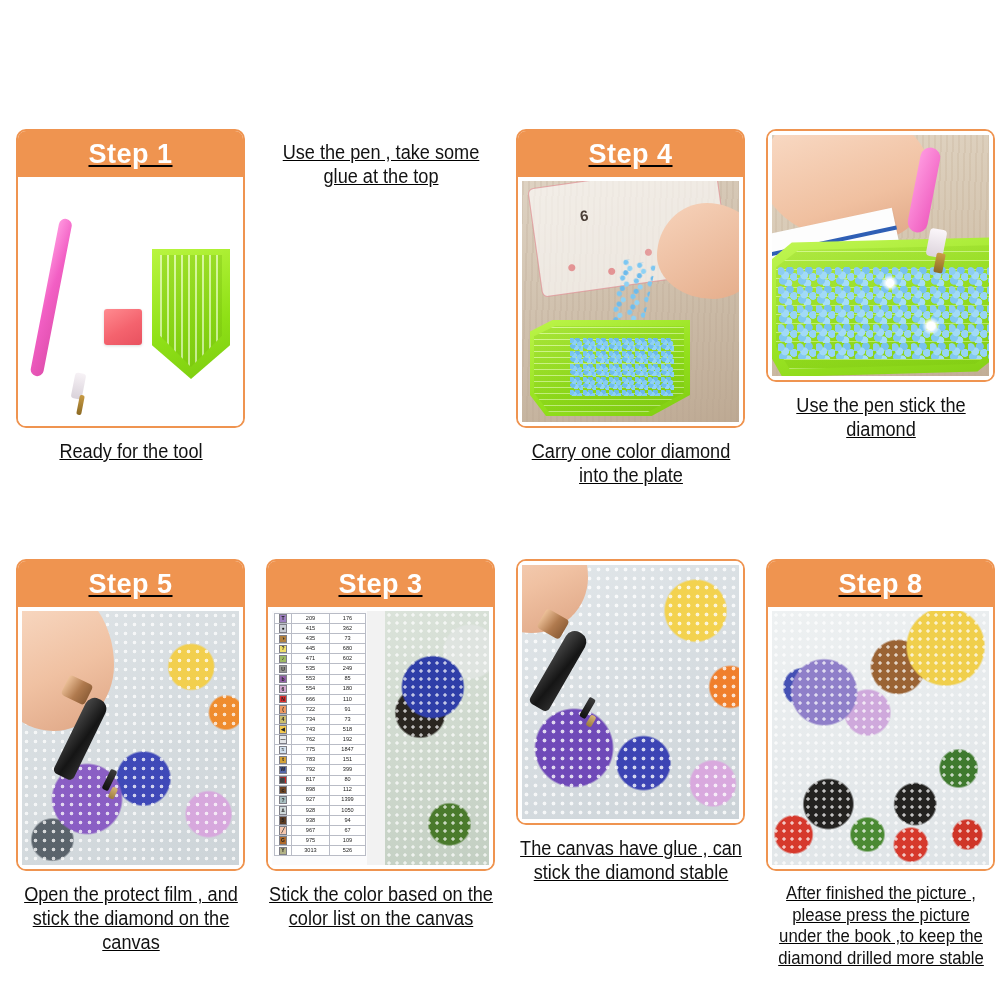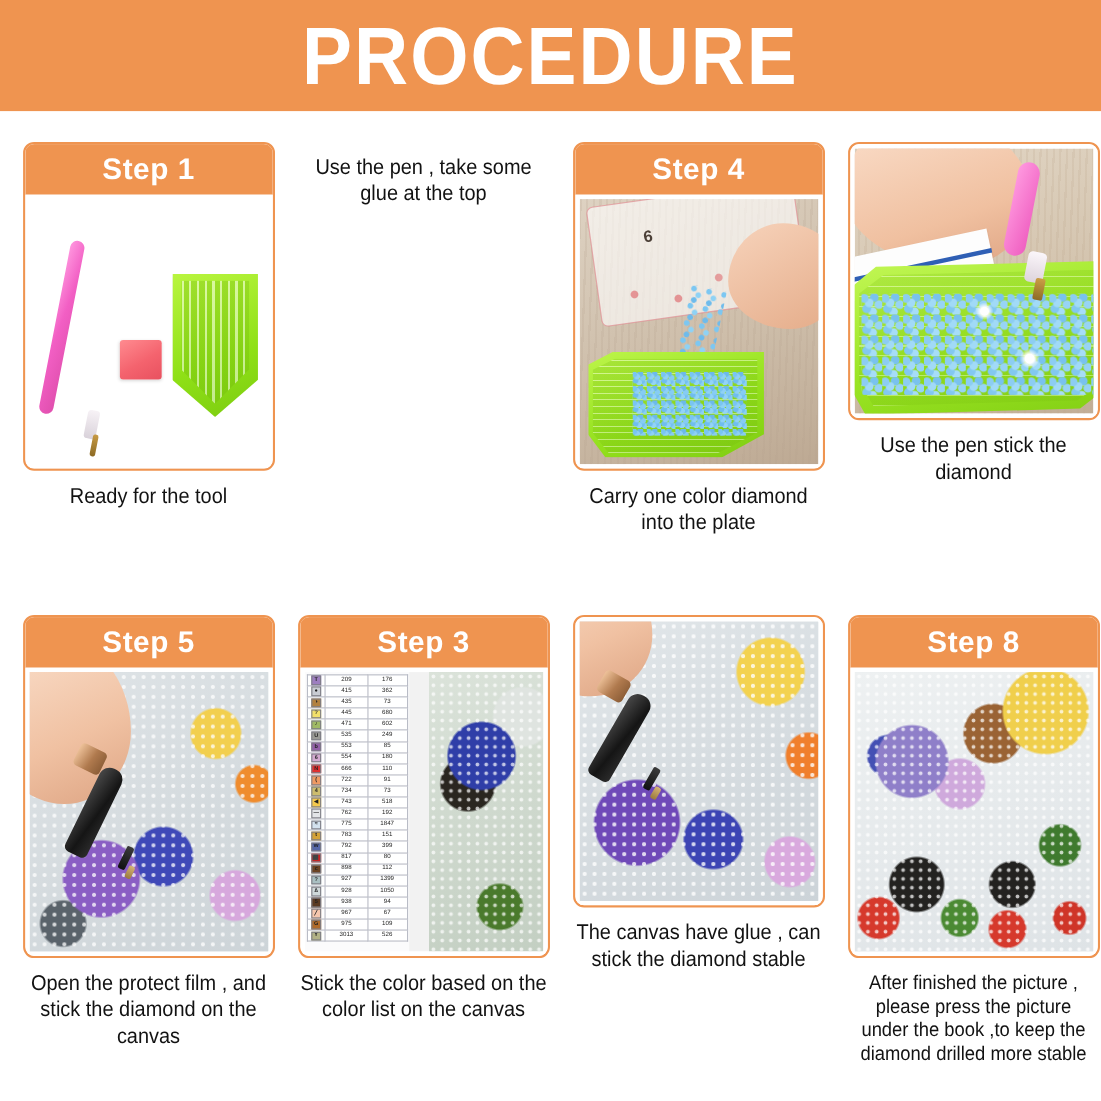--- a/index.html
+++ b/index.html
@@ -46,21 +46,22 @@
     position: absolute;
     left: 0; top: 101px;
     width: 1001px;
     height: 900px;
   }
   .step-row {
     position: absolute;
     left: 0;
     width: 1001px;
     display: flex;
-    justify-content: space-between;
+    justify-content: center;
+    text-decoration: underline;
   }
   .step-row.row1 { top: 28px;  height: 430px; }
   .step-row.row2 { top: 458px; height: 442px; }
 
   .step-cell {
     width: 247px;
     margin-left: 4px;
     margin-right: 4px;
     display: flex;
     flex-direction: column;
@@ -537,23 +538,20 @@
     position: relative;
     flex: 1;
     overflow: hidden;
   }
 </style>
 </head>
 <body>
 
 <div id="page">
 
-  <div class="banner">
-    <div class="banner-title">PROCEDURE</div>
-  </div>
 
   <div class="steps-grid">
 
     <div class="step-row row1">
 
       <div class="step-cell">
         <div class="card">
           <div class="card-header">
             <span class="card-header-label">Step 1</span>
           </div>

